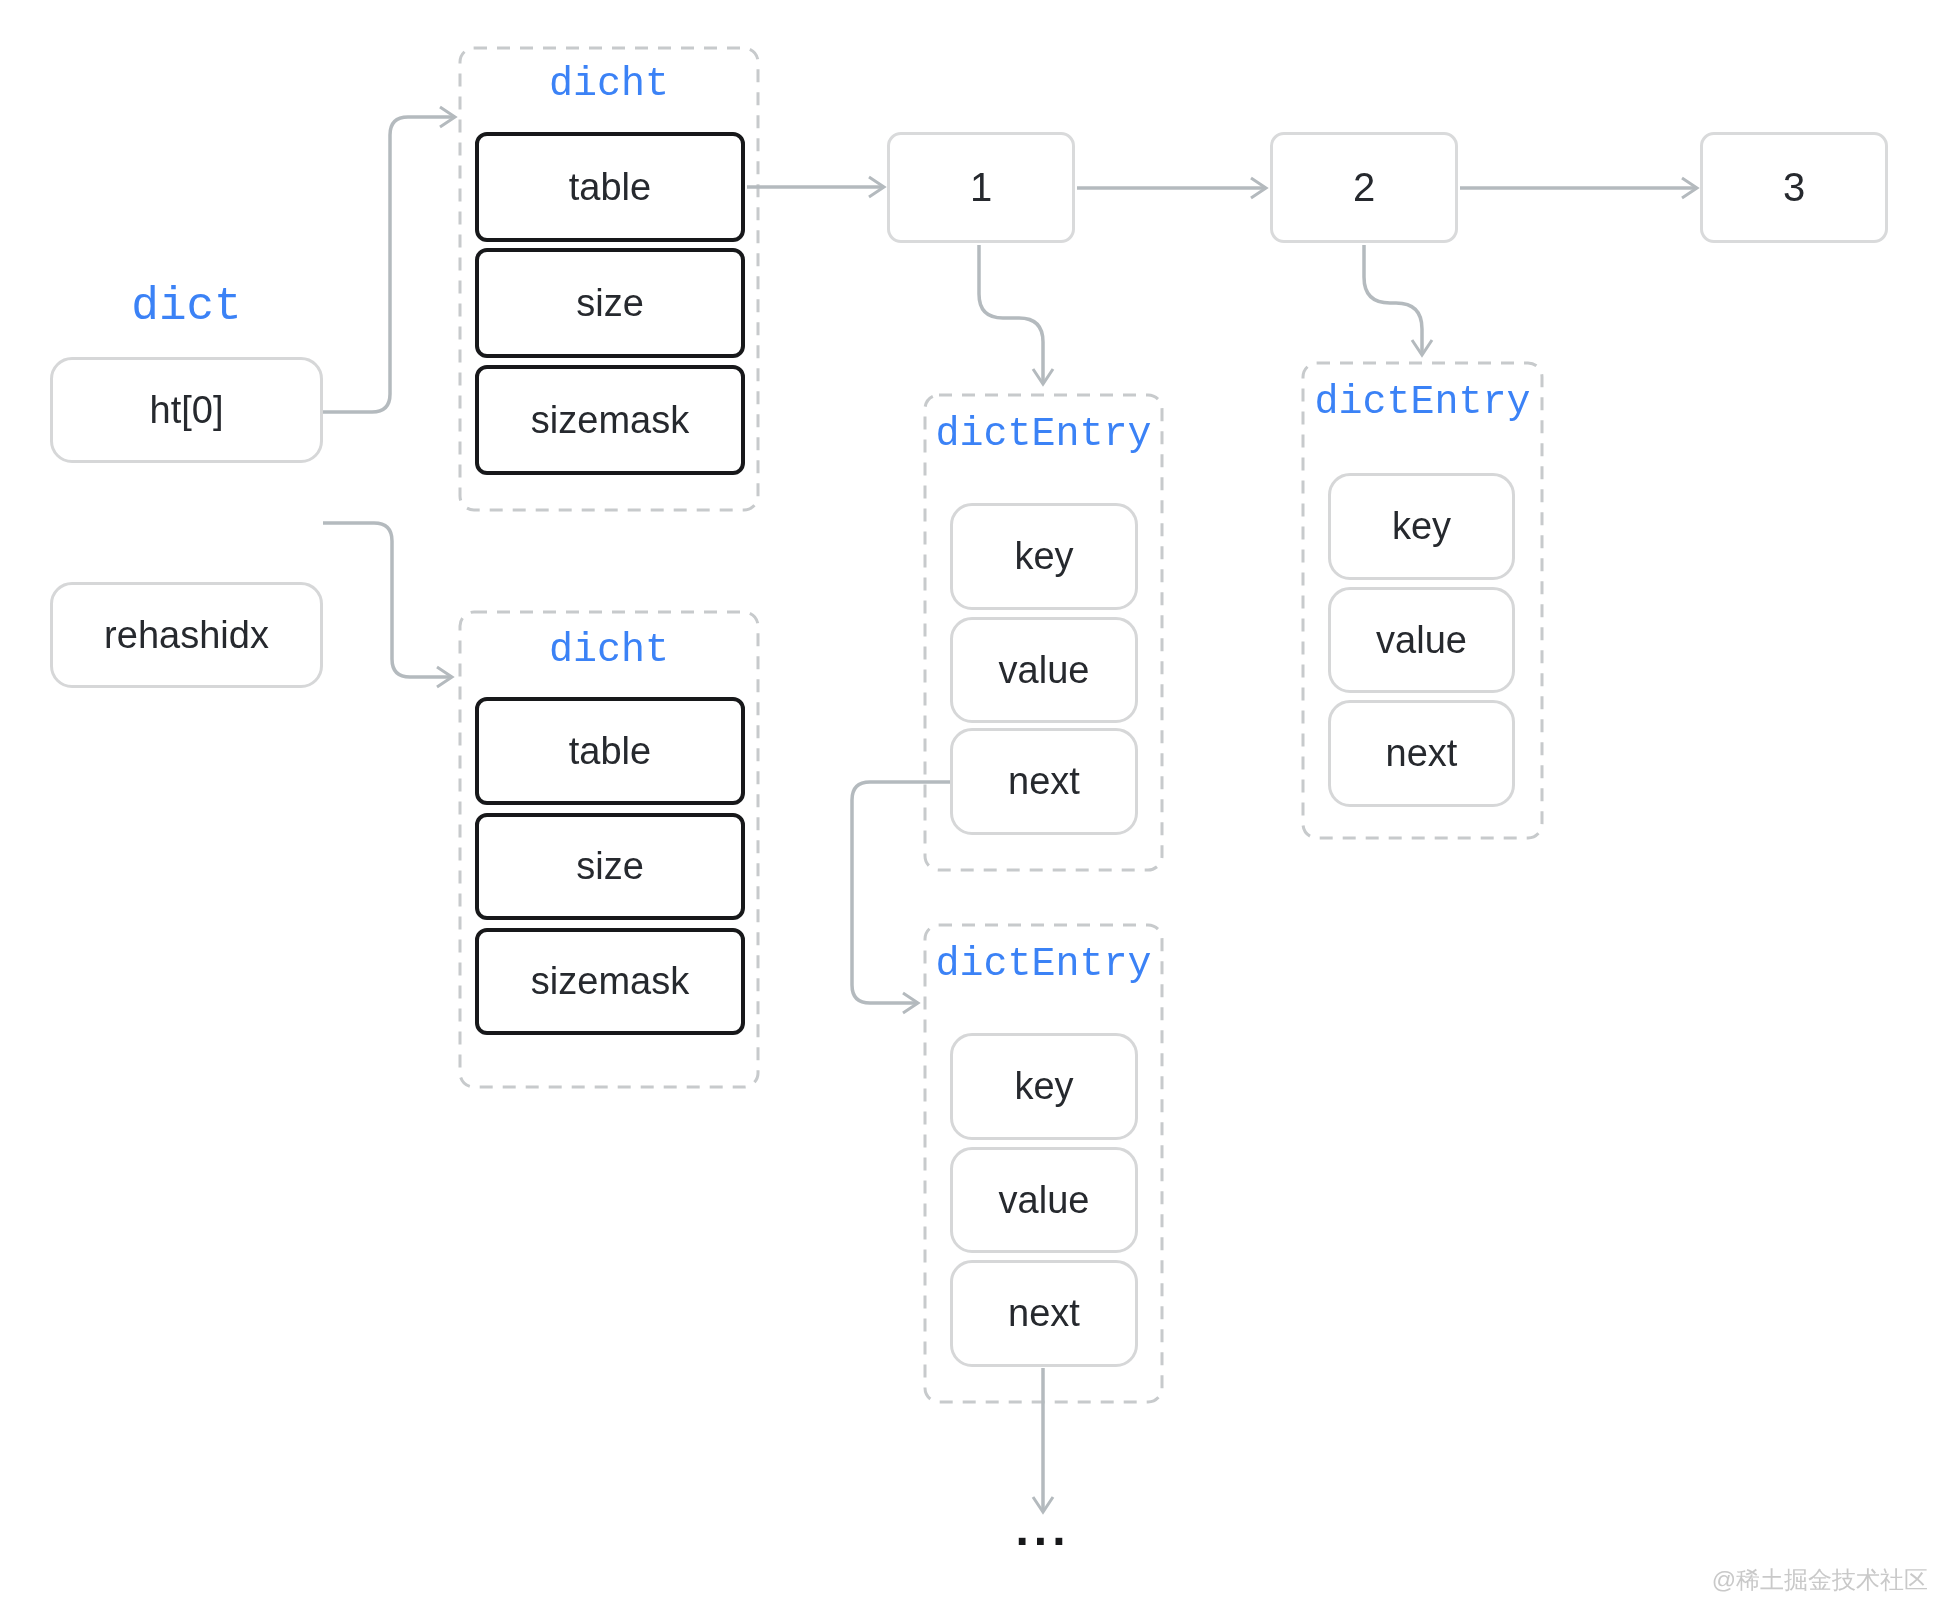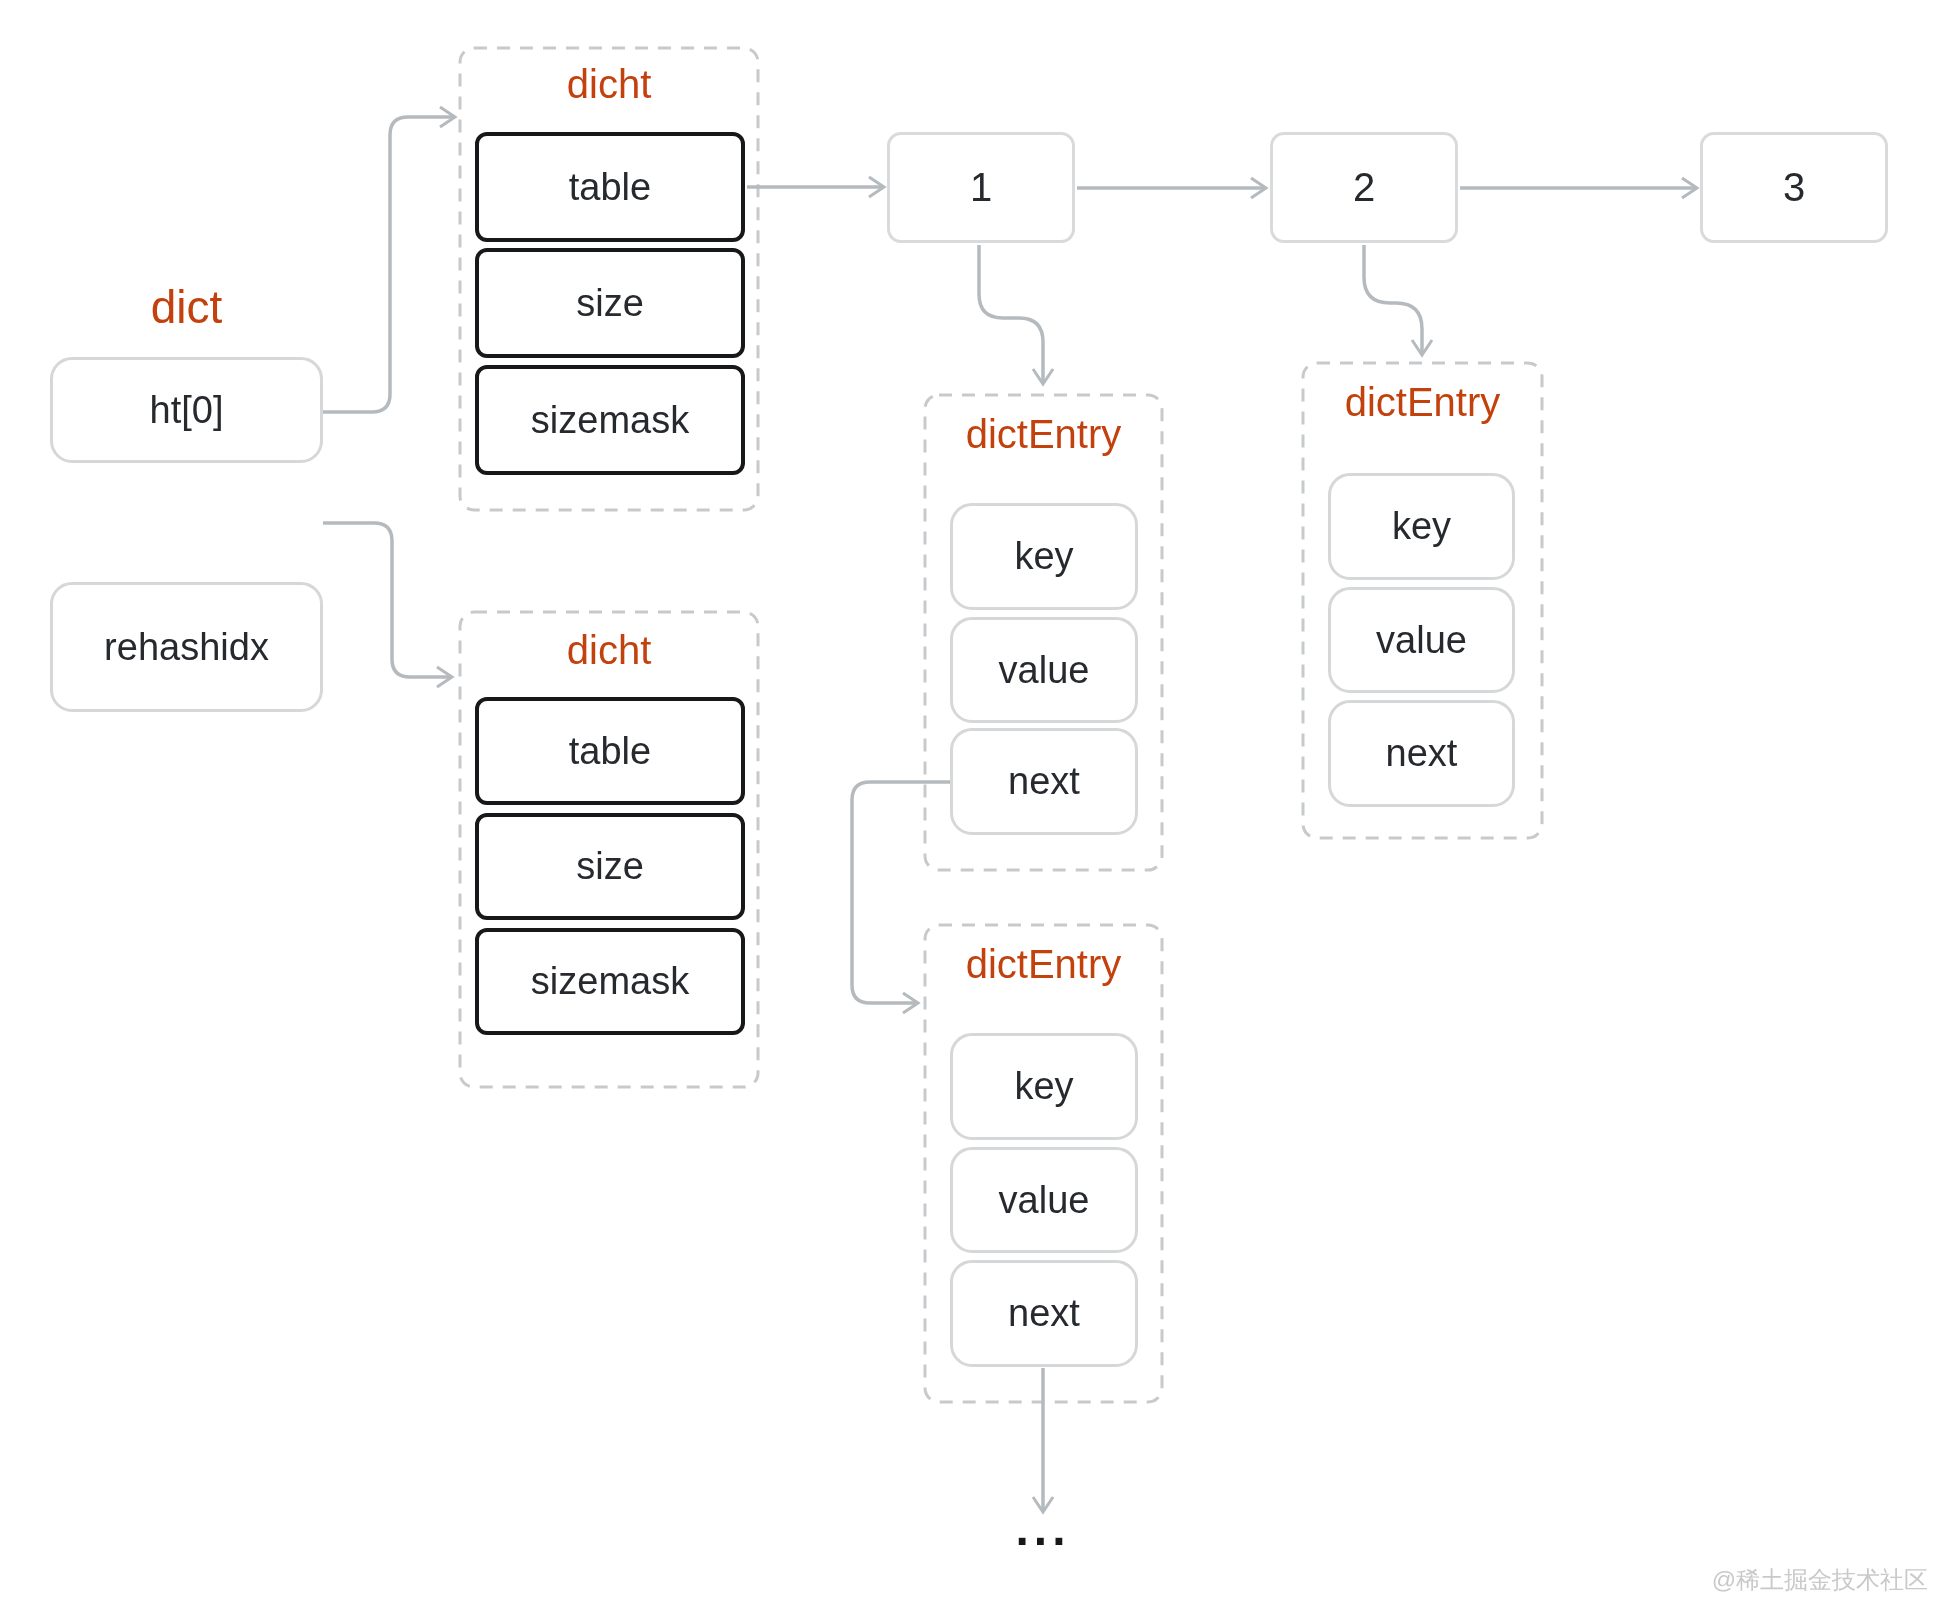--- a/index.html
+++ b/index.html
@@ -11,21 +11,21 @@
   .abs{position:absolute;box-sizing:border-box;}
   .box{
     display:flex;align-items:center;justify-content:center;
     background:#ffffff;text-align:center;
   }
   .box-thin{border:3px solid #d6d7d8;border-radius:22px;font-size:38px;}
   .box-thick{border:4px solid #17181a;border-radius:12px;font-size:38px;}
   .bucket{border:3px solid #d9dadb;border-radius:14px;font-size:40px;}
   .title{
     display:flex;align-items:center;justify-content:center;
-    font-size:40px;color:#c2410c;background:transparent;
+    font-size:40px;color:#3b82f6;background:transparent;font-family:Liberation Mono, monospace;
   }
   .title-main{font-size:46px;}
   .ellipsis{
     display:flex;align-items:center;justify-content:center;
     font-size:48px;font-weight:bold;letter-spacing:5px;color:#17181a;
   }
   .watermark{
     position:absolute;right:8px;top:1564px;font-size:24px;color:#c9c9c9;
     font-family:"Liberation Sans","DejaVu Sans",sans-serif;
   }
@@ -58,21 +58,21 @@
       <path d="M 1460 188 H 1697"></path>
       <path d="M 979 245 V 294 Q 979 318 1003 318 H 1019 Q 1043 318 1043 342 V 384"></path>
       <path d="M 1364 245 V 277 Q 1364 303 1390 303 H 1396 Q 1422 303 1422 329 V 355"></path>
       <path d="M 950 782 H 870 Q 852 782 852 800 V 985 Q 852 1003 870 1003 H 918"></path>
       <path d="M 1043 1368 V 1512"></path>
     </g>
   </svg>
 
   <div class="abs title title-main" style="left:50px;top:281px;width:273px;height:52px;">dict</div>
   <div class="abs box box-thin" style="left:50px;top:357px;width:273px;height:106px;">ht[0]</div>
-  <div class="abs box box-thin" style="left:50px;top:582px;width:273px;height:130px;">rehashidx</div>
+  <div class="abs box box-thin" style="left:50px;top:582px;width:273px;height:106px;">rehashidx</div>
 
   <div class="abs title" style="left:460px;top:58px;width:298px;height:52px;">dicht</div>
   <div class="abs box box-thick" style="left:475px;top:132px;width:270px;height:110px;">table</div>
   <div class="abs box box-thick" style="left:475px;top:248px;width:270px;height:110px;">size</div>
   <div class="abs box box-thick" style="left:475px;top:365px;width:270px;height:110px;">sizemask</div>
 
   <div class="abs title" style="left:460px;top:624px;width:298px;height:52px;">dicht</div>
   <div class="abs box box-thick" style="left:475px;top:697px;width:270px;height:108px;">table</div>
   <div class="abs box box-thick" style="left:475px;top:813px;width:270px;height:107px;">size</div>
   <div class="abs box box-thick" style="left:475px;top:928px;width:270px;height:107px;">sizemask</div>

